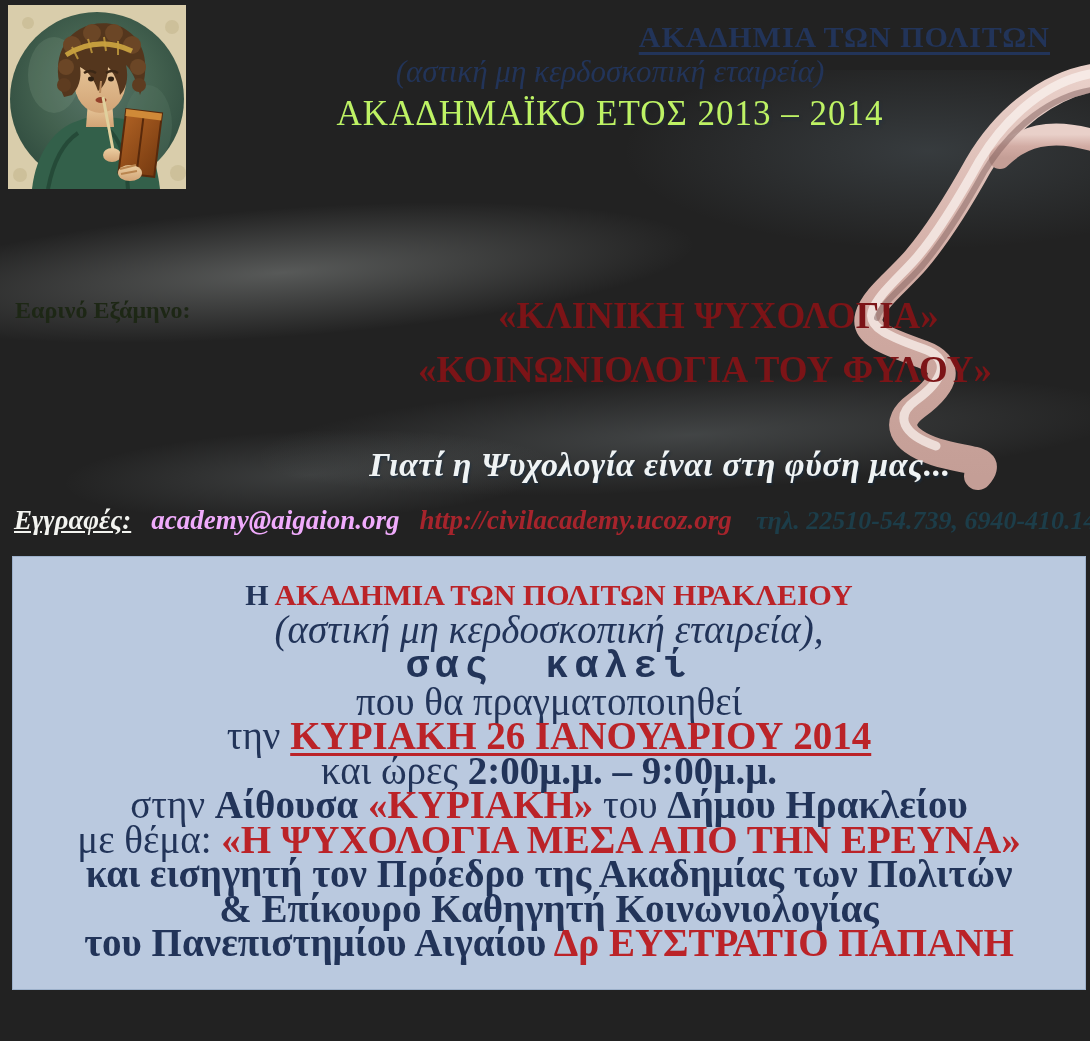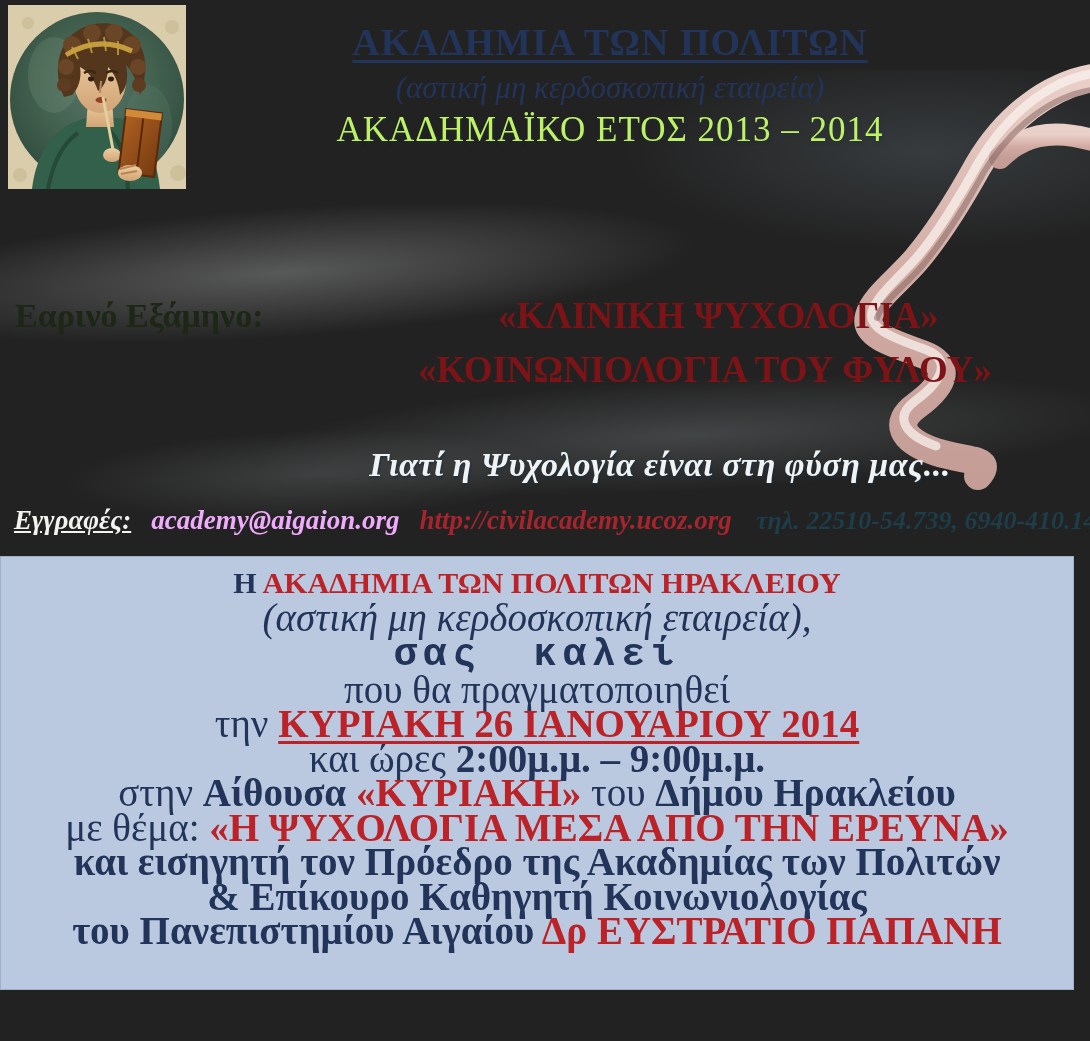--- a/index.html
+++ b/index.html
@@ -25,42 +25,42 @@
   .c3{left:620px;top:70px;width:560px;height:180px;
       background:radial-gradient(ellipse at 55% 45%, rgba(150,175,190,.18), rgba(150,175,190,0) 70%);}
   .c4{left:60px;top:430px;width:500px;height:90px;transform:rotate(-2deg);
       background:radial-gradient(ellipse at 50% 50%, rgba(200,212,214,.16), rgba(200,212,214,0) 70%);}
 
   svg{display:block}
   .portrait{position:absolute;left:8px;top:5px;}
   .ribbon{position:absolute;inset:0;pointer-events:none;}
 
   .header{position:absolute;left:170px;top:20px;width:880px;text-align:center;color:var(--navy);}
-  .header .title{font-size:38px;font-weight:bold;letter-spacing:1px;text-decoration:underline;text-underline-offset:5px;}
-  .header .subtitle{font-size:31px;font-style:italic;margin-top:6px;}
+  .header .title{font-size:30px;font-weight:bold;letter-spacing:1px;text-decoration:underline;text-underline-offset:5px;text-align:right;}
+  .header .subtitle{font-size:31px;font-style:italic;margin-top:0;}
   .header .year{font-size:35px;font-weight:normal;color:#bef264;margin-top:4px;letter-spacing:1px;
                 text-shadow:1px 2px 3px rgba(30,50,70,.55);}
 
-  .semester-label{position:absolute;left:15px;top:297px;font-size:34px;font-weight:bold;color:#1d2715;text-align:right;}
+  .semester-label{position:absolute;left:15px;top:297px;font-size:24px;font-weight:bold;color:#1d2715;text-align:right;}
   .course1{position:absolute;left:498px;top:294px;font-size:37px;font-weight:bold;color:var(--maroon);}
   .course2{position:absolute;left:418px;top:348px;font-size:37px;font-weight:bold;color:var(--maroon);}
 
   .tagline{position:absolute;left:230px;top:446px;width:860px;text-align:center;
            font-size:34px;font-weight:bold;font-style:italic;color:#eff3f4;letter-spacing:.5px;
            text-shadow:1px 2px 2px rgba(25,45,65,.7);}
 
   .contact{position:absolute;left:14px;top:505px;width:1064px;display:flex;align-items:baseline;gap:20px;
            font-size:27px;font-weight:bold;font-style:italic;white-space:nowrap;}
   .contact .label{color:#f3f4f0;text-decoration:underline;}
   .contact .email{color:#f0abfc;}
   .contact .website{color:#a6242c;}
   .contact .phone{color:#1c3d49;font-size:26px;margin-left:4px;}
 
-  .invitation{position:absolute;left:0;top:556px;width:1074px;height:434px;box-sizing:border-box;
-              background:var(--box);border:1px solid #9db1cb;padding-top:9px;text-align:center;}
+  .invitation{position:absolute;left:12px;top:556px;width:1074px;height:434px;box-sizing:border-box;
+              background:var(--box);border:1px solid #9db1cb;padding-top:21px;text-align:center;}
   .inv-line{font-size:39px;line-height:34.5px;color:var(--navy);}
   .inv-line.first{font-size:30px;}
   .seg{color:var(--navy);}
   .seg.b{font-weight:bold;}
   .seg.i{font-style:italic;}
   .seg.red{color:var(--red);}
   .seg.u{text-decoration:underline;text-underline-offset:4px;}
   .seg.sp{letter-spacing:6px;word-spacing:22px;font-family:Liberation Mono, monospace;}
 </style>
 </head>

